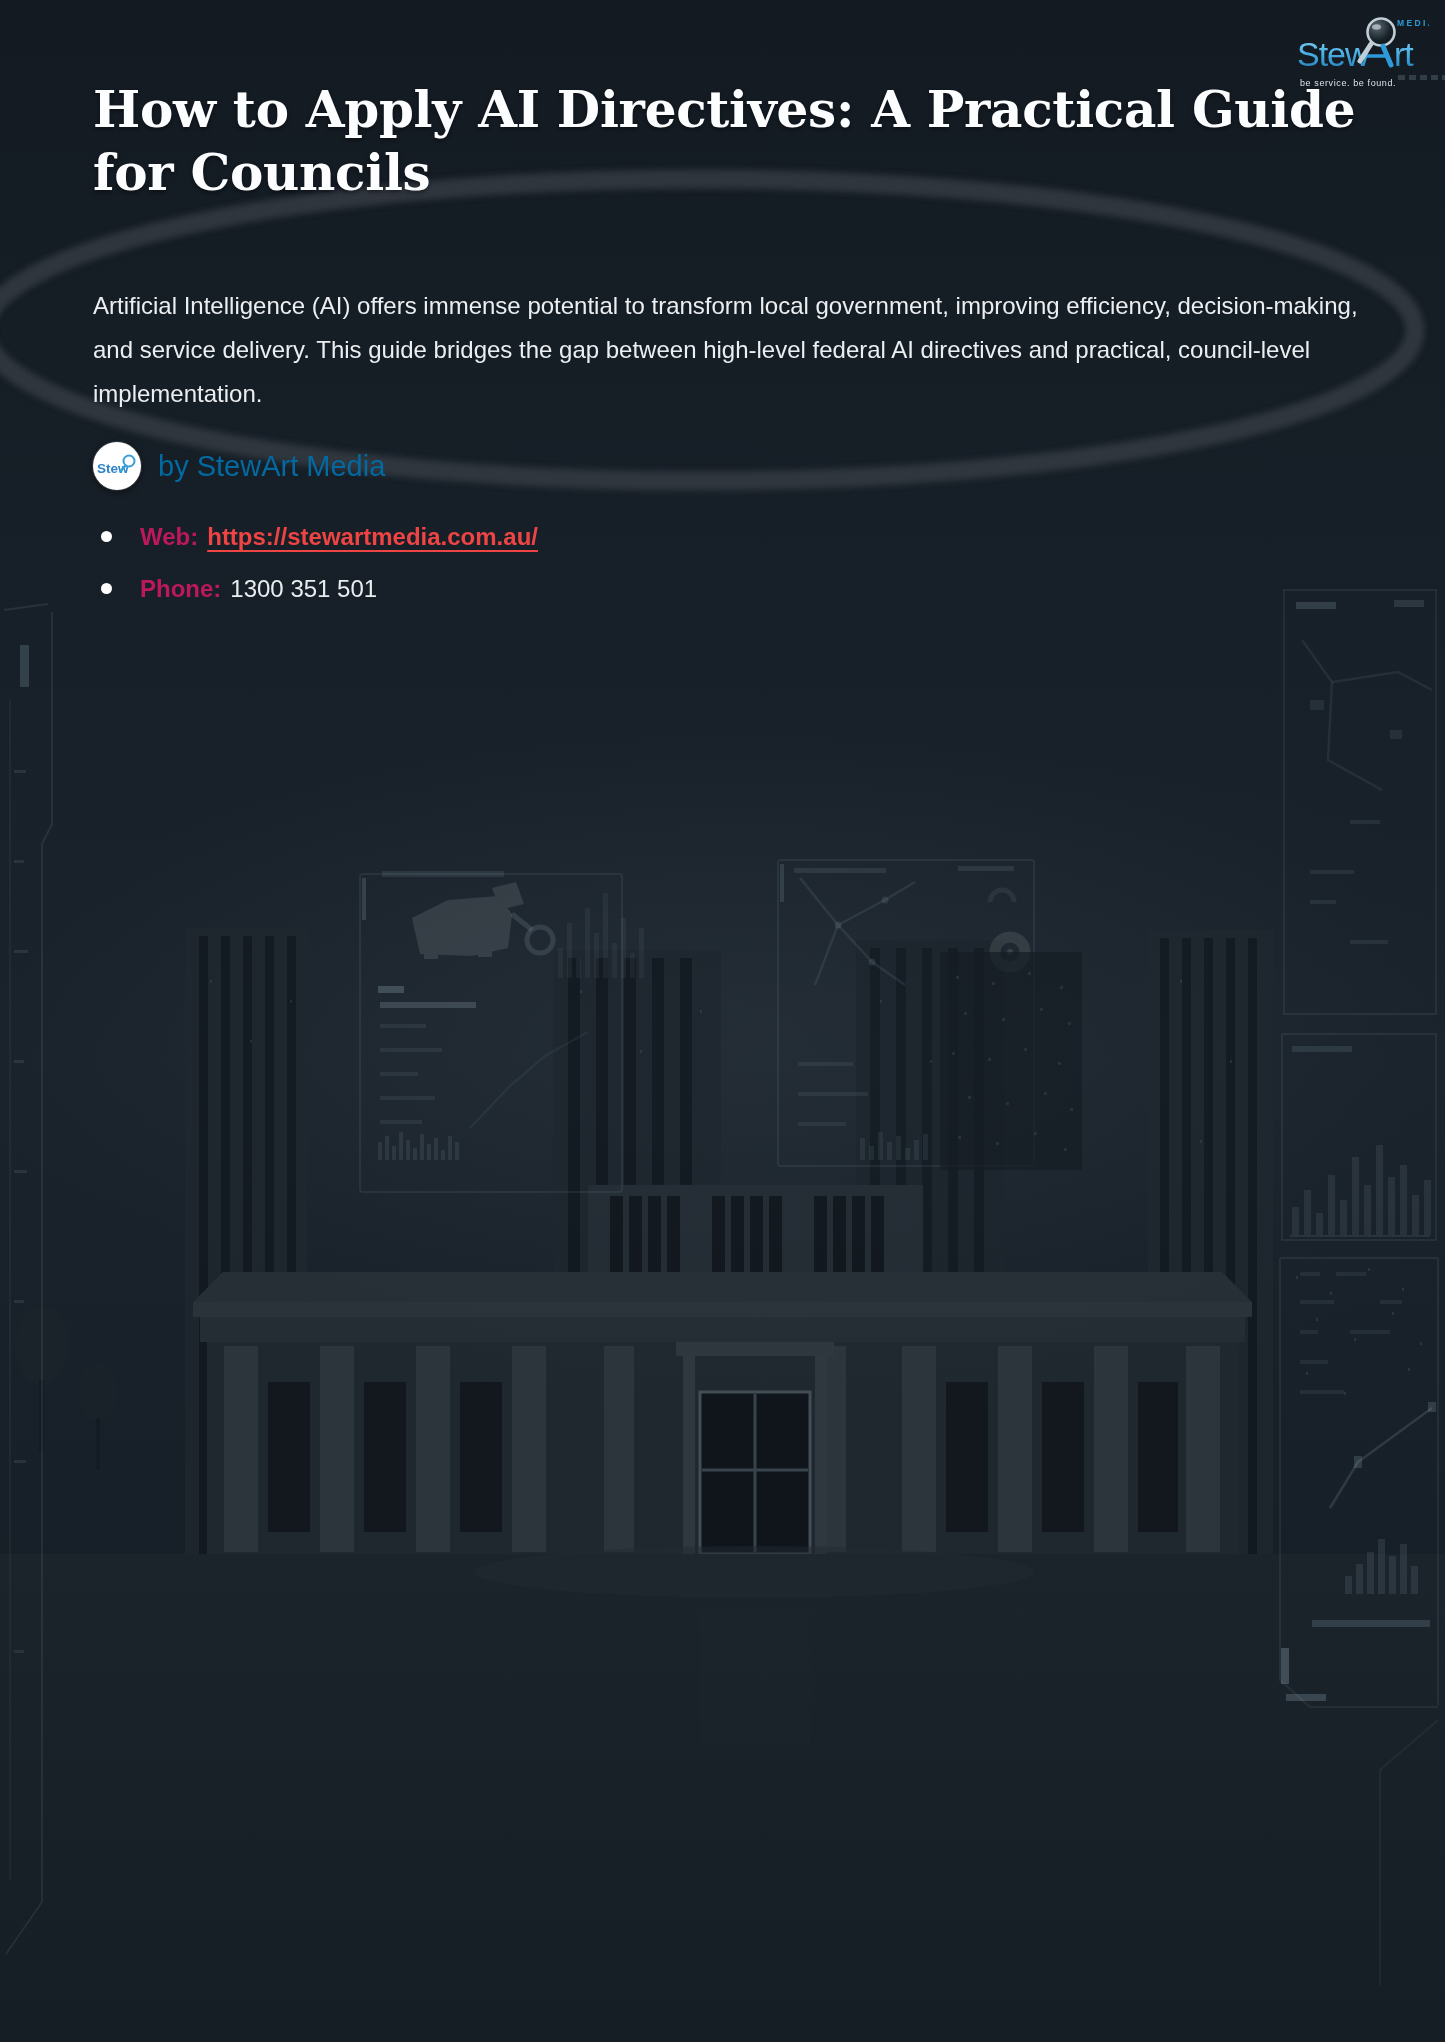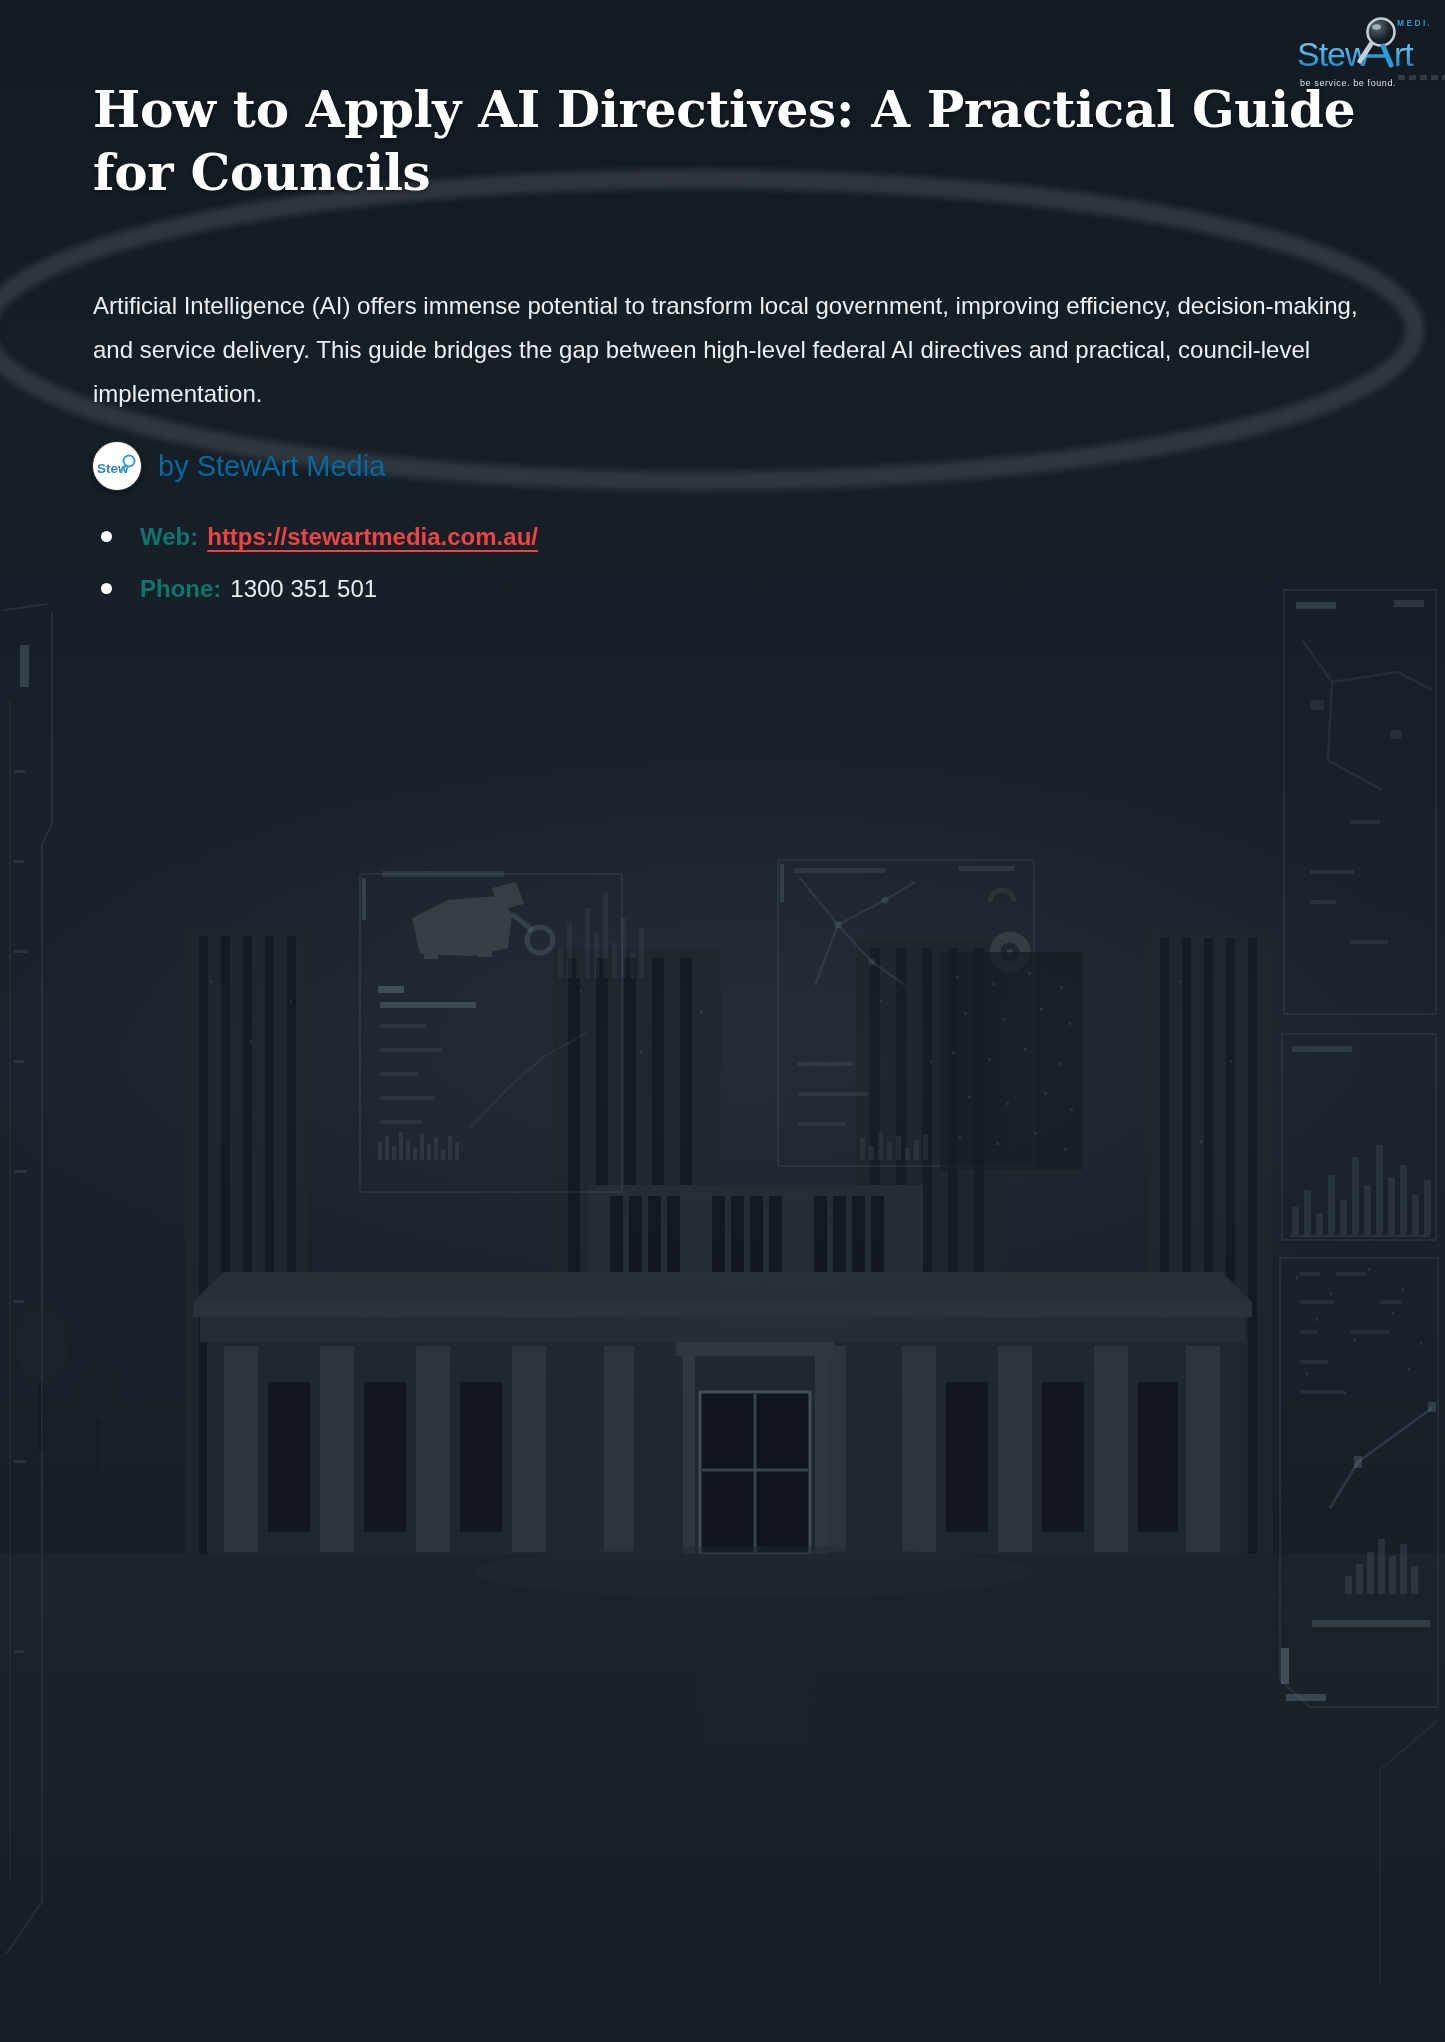--- a/index.html
+++ b/index.html
@@ -42,21 +42,21 @@
 
   ul.details{list-style:none;margin:31px 0 0 0;padding:0;}
   ul.details li{
     position:relative;padding-left:47px;margin-bottom:21px;
     font-size:24px;line-height:31px;color:#eef1f3;
   }
   ul.details li::before{
     content:"";position:absolute;left:8px;top:10px;width:11px;height:11px;
     border-radius:50%;background:#ffffff;
   }
-  .detail-label{font-weight:700;color:#0f766e;margin-right:9px;}
+  .detail-label{font-weight:700;color:#be185d;margin-right:9px;}
   .detail-value{color:#e9edef;text-align:center;}
   a.detail-link{
     color:#ef4444;font-weight:700;text-decoration:underline;
     text-decoration-thickness:2px;text-underline-offset:5px;cursor:pointer;
   }
 </style>
 </head>
 <body>
 
 <svg class="bg-svg" width="1445" height="2042" viewBox="0 0 1445 2042" aria-hidden="true">

